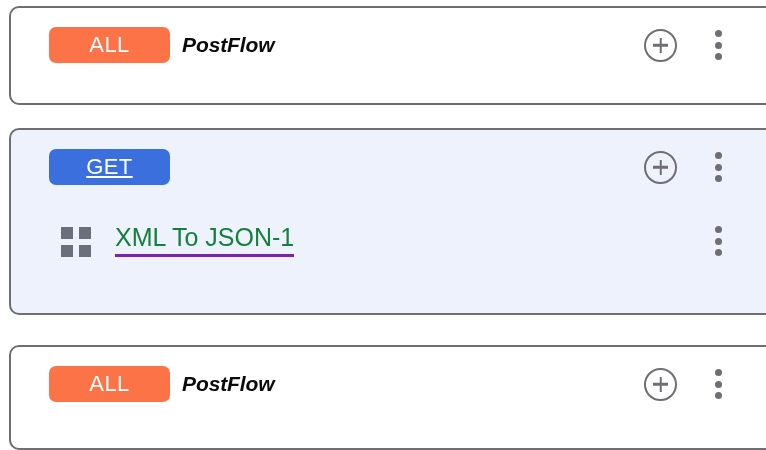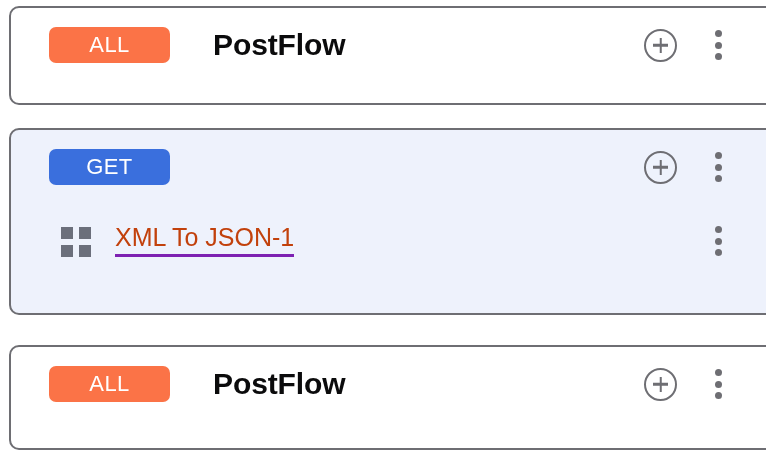--- a/index.html
+++ b/index.html
@@ -68,30 +68,31 @@
     color: #ffffff;
     font-size: 22px;
     font-weight: 400;
     letter-spacing: 0.4px;
     display: flex;
     align-items: center;
     justify-content: center;
     user-select: none;
   }
   .method-badge.all { background: #fb7347; }
-  .method-badge.get { background: #3a6fdd; }
+  .method-badge.get { background: #3a6fdd; text-decoration: underline; }
 
   
   .flow-title {
-    margin-left: 43px;
-    font-size: 30px;
+    margin-left: 12px;
+    font-size: 21px;
     font-weight: bold;
     color: #0b0b0c;
     letter-spacing: -0.1px;
     white-space: nowrap;
+    font-style: italic;
   }
 
   
   .policy-icon {
     flex: 0 0 auto;
     width: 30px;
     height: 29px;
     display: grid;
     grid-template-columns: 12px 12px;
     grid-template-rows: 12px 12px;
@@ -102,21 +103,21 @@
     display: block;
     width: 12px;
     height: 12px;
     background: #6b6f7b;
   }
 
   .policy-link {
     margin-left: 24px;
     font-size: 25px;
     font-weight: 400;
-    color: #c2410c;
+    color: #15803d;
     text-decoration: none;
     border-bottom: 3px solid #7d21b2;
     padding-bottom: 4px;
     line-height: 1;
     white-space: nowrap;
     cursor: pointer;
   }
 
   
   .row-actions {

